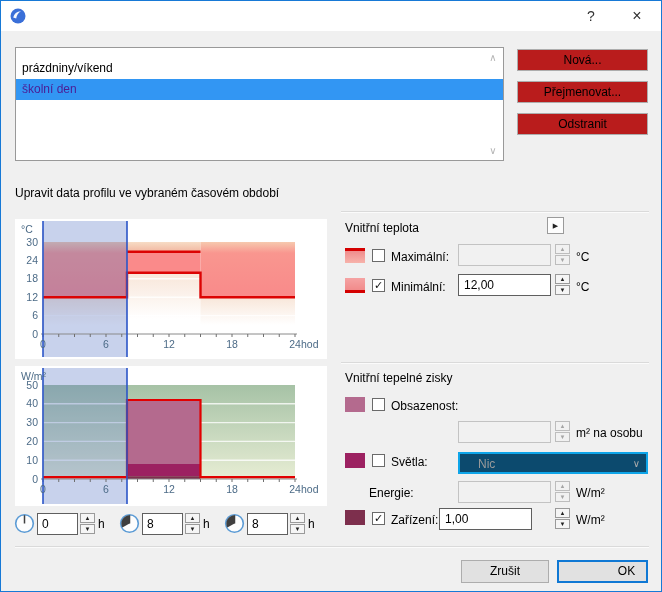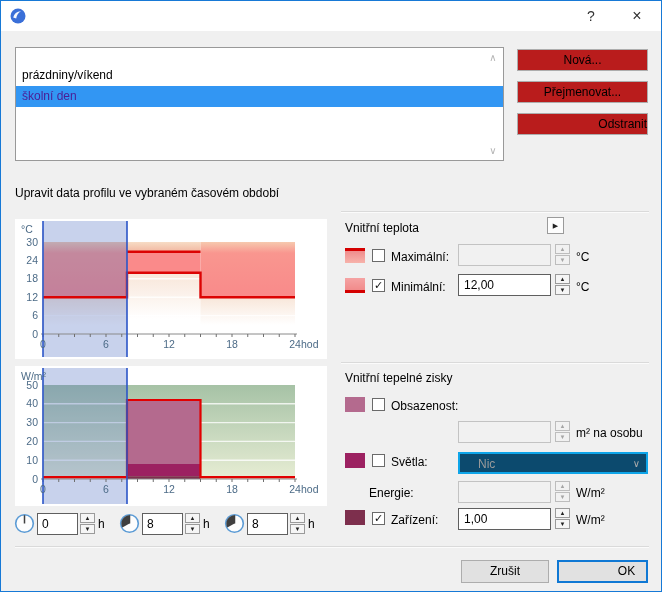--- a/index.html
+++ b/index.html
@@ -5,21 +5,21 @@
   html,body{margin:0;padding:0;background:#555;font-family:"Liberation Sans","DejaVu Sans",sans-serif;}
   .window{position:relative;width:660px;height:590px;background:#f0f0f0;border:1px solid #1779d6;overflow:hidden;}
   .titlebar{position:absolute;left:0;top:0;width:660px;height:30px;background:#ffffff;}
   .app-icon{position:absolute;left:9px;top:7px;width:16px;height:16px;}
   .win-title{position:absolute;left:32px;top:8px;font-size:12px;color:#111;}
   .tb-btn{position:absolute;top:0;width:40px;height:30px;text-align:center;line-height:30px;font-size:14px;color:#333;cursor:default;}
   .tb-help{right:50px;}
   .tb-close{right:4px;font-size:16px;}
   .listbox{position:absolute;left:14px;top:46px;width:489px;height:114px;background:#fff;border:1px solid #999;box-sizing:border-box;}
   .list-item{height:21px;line-height:21px;padding-left:6px;font-size:12px;color:#000;margin-top:0;}
-  .list-item.first{margin-top:17px;}
+  .list-item.first{margin-top:10px;}
   .list-item.selected{color:#4c1d95;}
   .scroll-arrow{position:absolute;right:3px;font-size:10px;color:#b5b5b5;width:14px;text-align:center;}
   .btn{position:absolute;left:516px;width:131px;height:22px;background:#b91c1c;border:1px solid #adadad;font-size:12px;text-align:center;line-height:20px;box-sizing:border-box;color:#000;}
   .section-label{position:absolute;left:14px;top:185px;font-size:12px;color:#000;}
   .chart-panel{position:absolute;left:14px;width:312px;height:140px;background:#fff;}
   .hline{position:absolute;height:1px;background:#dadada;border-bottom:1px solid #fbfbfb;}
   .panel-title{position:absolute;font-size:12px;color:#000;}
   .arrow-btn{position:absolute;left:546px;top:216px;width:17px;height:17px;background:#fdfdfd;border:1px solid #9a9a9a;box-sizing:border-box;text-align:center;line-height:15px;font-size:7px;color:#222;}
   .swatch{position:absolute;left:344px;width:20px;height:15px;box-sizing:border-box;}
   .sw-max{background:linear-gradient(#ef8c8c,#f7b3ab);border-top:3px solid #d40000;}
@@ -55,21 +55,21 @@
 
   <div class="listbox">
     <div class="list-item first">prázdniny/víkend</div>
     <div class="list-item selected" style="background: rgb(50, 150, 243);">školní den</div>
     <span class="scroll-arrow" style="top:4px;">∧</span>
     <span class="scroll-arrow" style="bottom:4px;">∨</span>
   </div>
 
   <div class="btn" style="top:48px;">Nová...</div>
   <div class="btn" style="top:80px;">Přejmenovat...</div>
-  <div class="btn" style="top:112px;text-align:right;">Odstranit</div>
+  <div class="btn" style="top:112px;">Odstranit</div>
 
   <div class="section-label">Upravit data profilu ve vybraném časovém období</div>
 
   <svg id="chart-temp" class="chart-panel" style="top:218px;" viewBox="0 0 312 140">
     <defs>
       <linearGradient id="t-salmonMain" x1="0" y1="0" x2="0" y2="1">
         <stop offset="0" stop-color="#f6c9ae"></stop>
           <stop offset="0.2" stop-color="#f9968f"></stop>
           <stop offset="1" stop-color="#f98a8a"></stop>
       </linearGradient>
@@ -234,21 +234,21 @@
   <input class="field disabled" style="left: 457px; top: 480px;" disabled="" value="">
   <div class="spin disabled" style="top:480px;">
     <div class="spin-btn">▲</div>
     <div class="spin-btn">▼</div>
   </div>
   <div class="unit" style="top:485px;">W/m²</div>
 
   <div class="swatch" style="top: 509px; background: rgb(125, 47, 77);"></div>
   <div class="cb" style="top:511px;">✓</div>
   <div class="lbl" style="left:390px;top:512px;">Zařízení:</div>
-  <input class="field" style="left: 457px; top: 507px;" value="1,00">
+  <input class="field" style="left: 438px; top: 507px;" value="1,00">
   <div class="spin" style="top:507px;">
     <div class="spin-btn">▲</div>
     <div class="spin-btn">▼</div>
   </div>
   <div class="unit" style="top:512px;">W/m²</div>
 
   <svg class="clock" style="left:13px;top:512px;" viewBox="0 0 21 21">
       <circle cx="10.5" cy="10.5" r="8.8" fill="#fdfdfd" stroke="#5b9bd5" stroke-width="1.6"></circle>
       <line x1="10.5" y1="10.5" x2="10.5" y2="2.2" stroke="#3f3f3f" stroke-width="1.5"></line>
     </svg>

